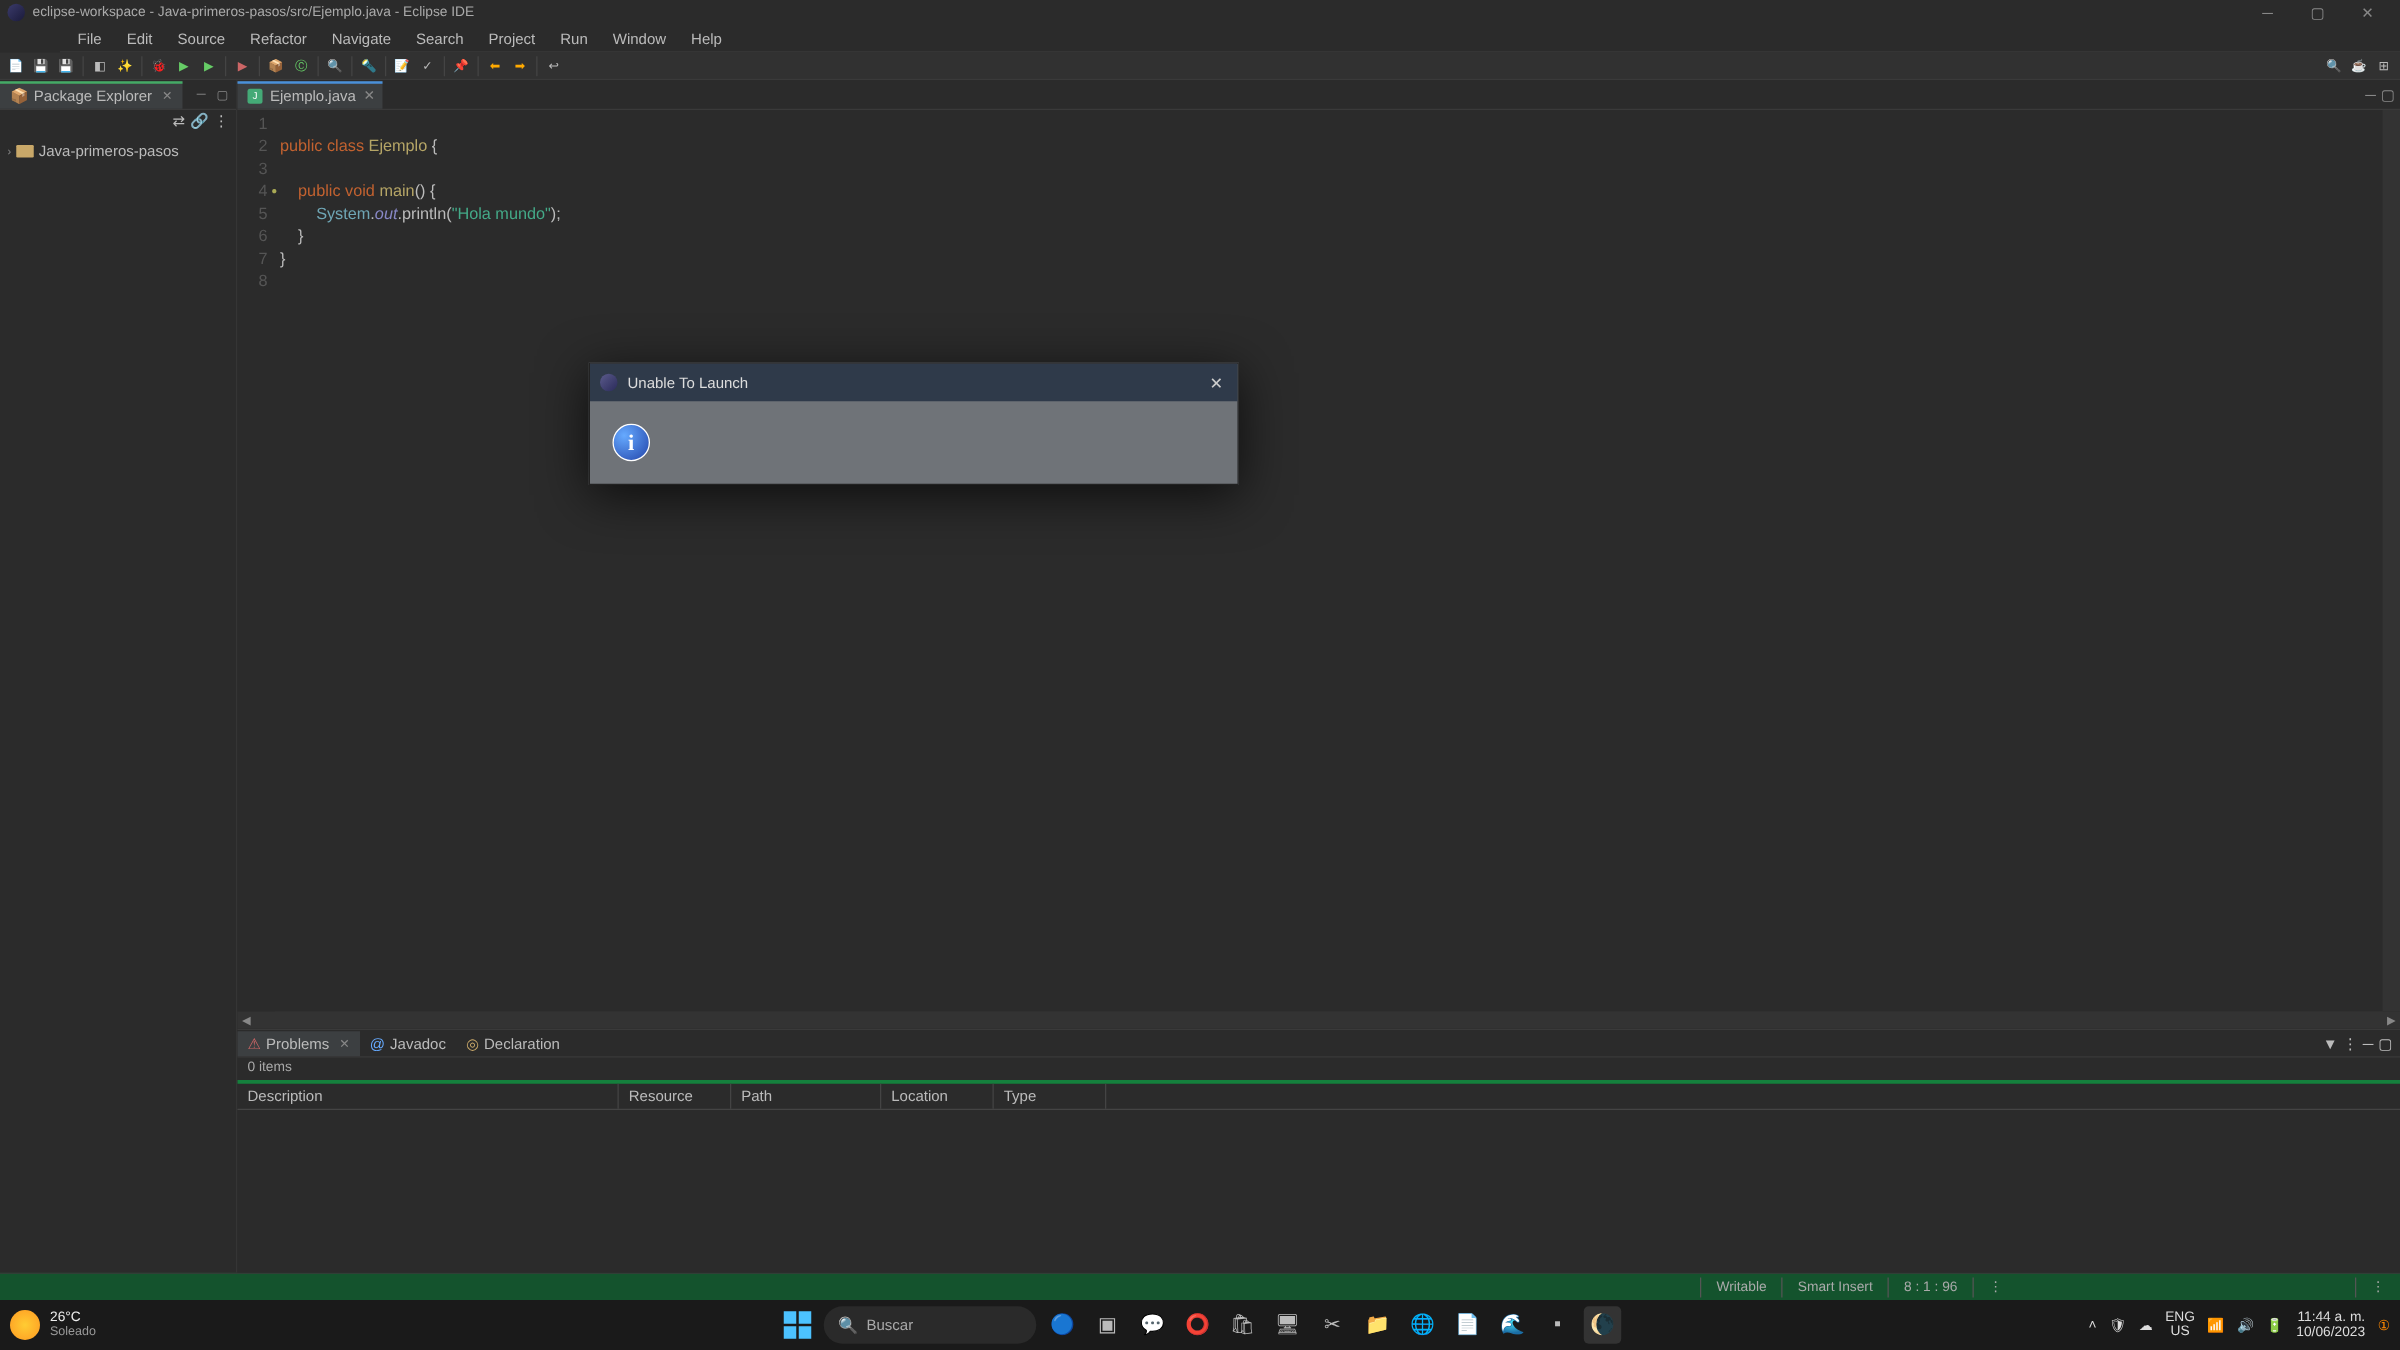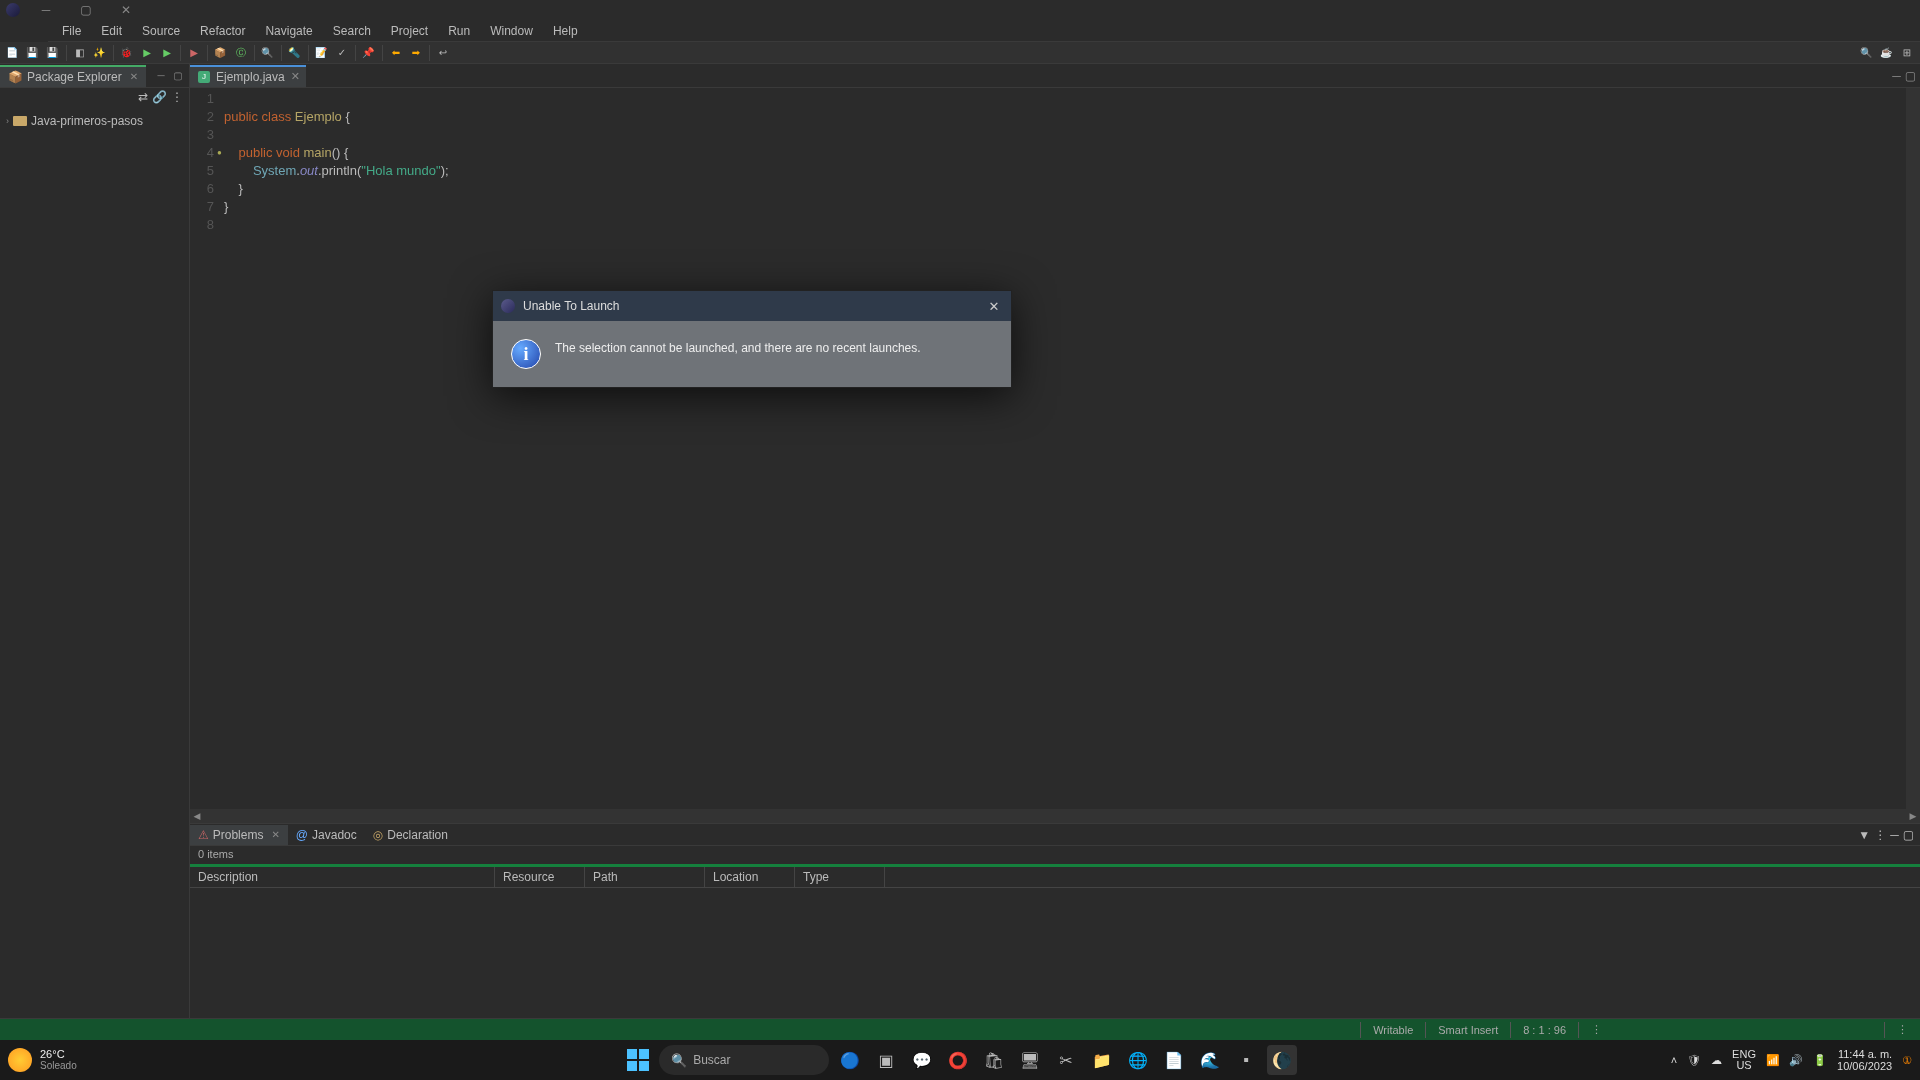--- a/index.html
+++ b/index.html
@@ -70,21 +70,21 @@
 .bp-table { flex: 1; }
 .bp-table-head { display: flex; border-top: 3px solid #15803d; border-bottom: 1px solid #444; }
 .bp-col { padding: 3px 8px; font-size: 12px; color: #bbb; border-right: 1px solid #444; }
 
 
 .statusbar { height: 22px; background: #14532d; border-top: 1px solid #3a3a3a; display: flex; align-items: center; font-size: 11px; color: #aaa; }
 .statusbar .status-item { padding: 0 12px; border-left: 1px solid #555; height: 16px; display:flex; align-items:center; }
 .statusbar .spacer { flex: 1; }
 
 
-.dialog-overlay { position: absolute; top: 0; left: 0; right: 0; bottom: 0; pointer-events: none; margin-left: 21px; }
+.dialog-overlay { position: absolute; top: 0; left: 0; right: 0; bottom: 0; pointer-events: none; }
 .dialog { position: absolute; left: 471px; top: 290px; width: 520px; background: #6f7378; border: 1px solid #222; box-shadow: 0 8px 40px rgba(0,0,0,0.7); pointer-events: auto; }
 .dialog-title { height: 30px; background: #2f3a4a; display: flex; align-items: center; padding: 0 8px; color: #ddd; font-size: 12px; }
 .dialog-title .eclipse-logo { width: 14px; height: 14px; border-radius: 50%; background: linear-gradient(135deg, #5b5b8b, #2a2a5a); margin-right: 8px; }
 .dialog-title .close-x { margin-left: auto; width: 18px; height: 18px; display:flex; align-items:center; justify-content:center; cursor:pointer; color:#ccc; font-size:13px; }
 .dialog-body { padding: 18px; display: flex; gap: 14px; }
 .dialog-body .info-icon { width: 30px; height: 30px; border-radius: 50%; background: radial-gradient(circle at 30% 30%, #6af, #24a); border: 1px solid #fff; display:flex; align-items:center; justify-content:center; color:#fff; font-family: Georgia, serif; font-size: 18px; font-weight:bold; flex-shrink:0; }
 .dialog-body .msg { color: #eee; font-size: 12px; padding-top: 2px; }
 .dialog-buttons { padding: 0 12px 14px; display: flex; justify-content: flex-end; }
 .dialog-buttons button { width: 94px; height: 24px; background: #6f7378; border: 1px solid #bbb; color: #eee; font-size: 12px; cursor: pointer; }
 
@@ -104,20 +104,21 @@
 .taskbar .lang { line-height: 11px; text-align: center; }
 .taskbar .clock { line-height: 12px; text-align: right; }
 .winlogo { width:22px; height:22px; display:grid; grid-template-columns:1fr 1fr; grid-template-rows:1fr 1fr; gap:2px; }
 .winlogo div { background:#4cc2ff; }
 </style>
 </head>
 <body>
 
 <div class="titlebar">
   <div class="eclipse-logo"></div>
+  <div class="title-text">eclipse-workspace - Java-primeros-pasos/src/Ejemplo.java - Eclipse IDE</div>
   <div class="win-btn">─</div>
   <div class="win-btn">▢</div>
   <div class="win-btn">✕</div>
 </div>
 
 <div class="menubar">
   <div class="menu-item">File</div>
   <div class="menu-item">Edit</div>
   <div class="menu-item">Source</div>
   <div class="menu-item">Refactor</div>
@@ -283,21 +284,20 @@
 
 <div class="dialog-overlay">
   <div class="dialog">
     <div class="dialog-title">
       <div class="eclipse-logo"></div>
       <span>Unable To Launch</span>
       <div class="close-x">✕</div>
     </div>
     <div class="dialog-body">
       <div class="info-icon">i</div>
-      <div class="msg">The selection cannot be launched, and there are no recent launches.</div>
     </div>
   </div>
 </div>
 
 <div class="taskbar">
   <div class="weather">
     <div class="sun"></div>
     <div class="wt">
       <div class="t1">26°C</div>
       <div class="t2">Soleado</div>

